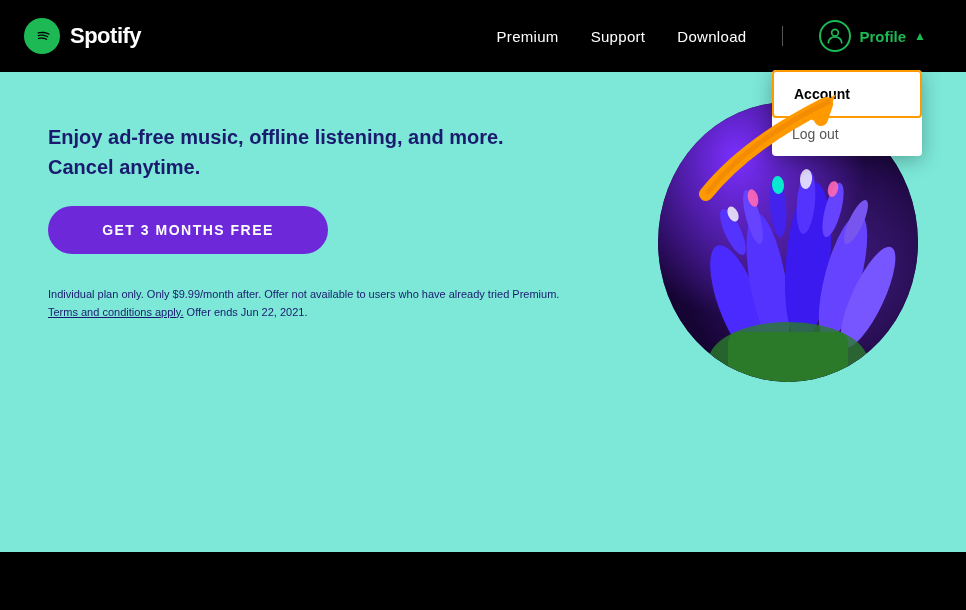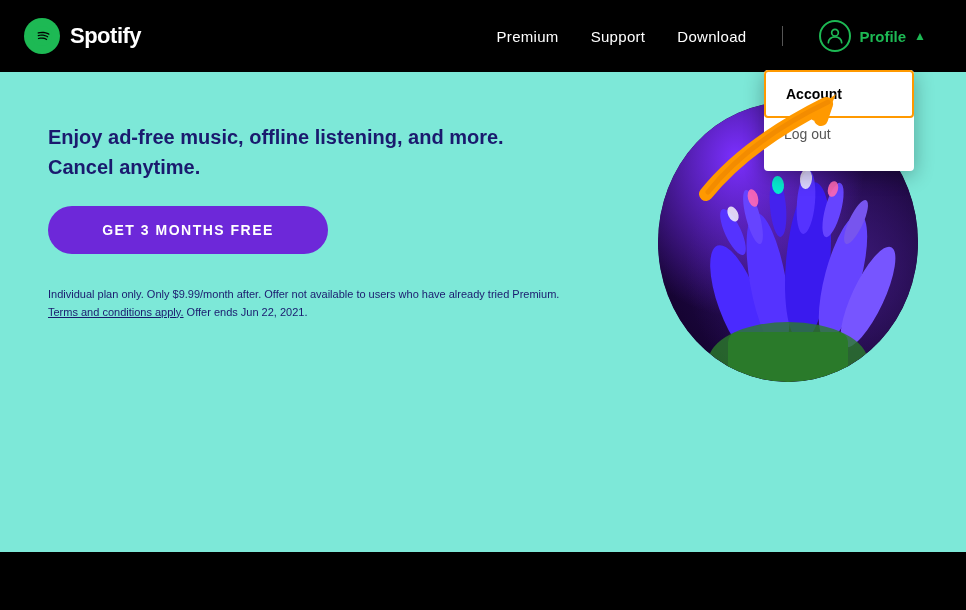--- a/index.html
+++ b/index.html
@@ -88,21 +88,21 @@
 
     .chevron-icon {
       color: #1db954;
       font-size: 12px;
     }
 
     
     .dropdown-menu {
       position: absolute;
       top: 50px;
-      right: 12px;
+      right: 4px;
       background: #fff;
       border-radius: 4px;
       min-width: 150px;
       box-shadow: 0 4px 20px rgba(0,0,0,0.3);
       z-index: 100;
       overflow: hidden;
     }
 
     .dropdown-item {
       padding: 14px 20px;
@@ -116,21 +116,21 @@
     .dropdown-item.account {
       border: 2.5px solid #f90;
       border-radius: 4px;
       color: #000;
       font-weight: 700;
     }
 
     .dropdown-item.logout {
       color: #555;
       padding-top: 8px;
-      padding-bottom: 29px;
+      padding-bottom: 14px;
     }
 
     
     .hero {
       background: #7de8d8;
       min-height: 480px;
       padding: 50px 48px 30px 48px;
       position: relative;
       display: flex;
       flex-direction: column;

